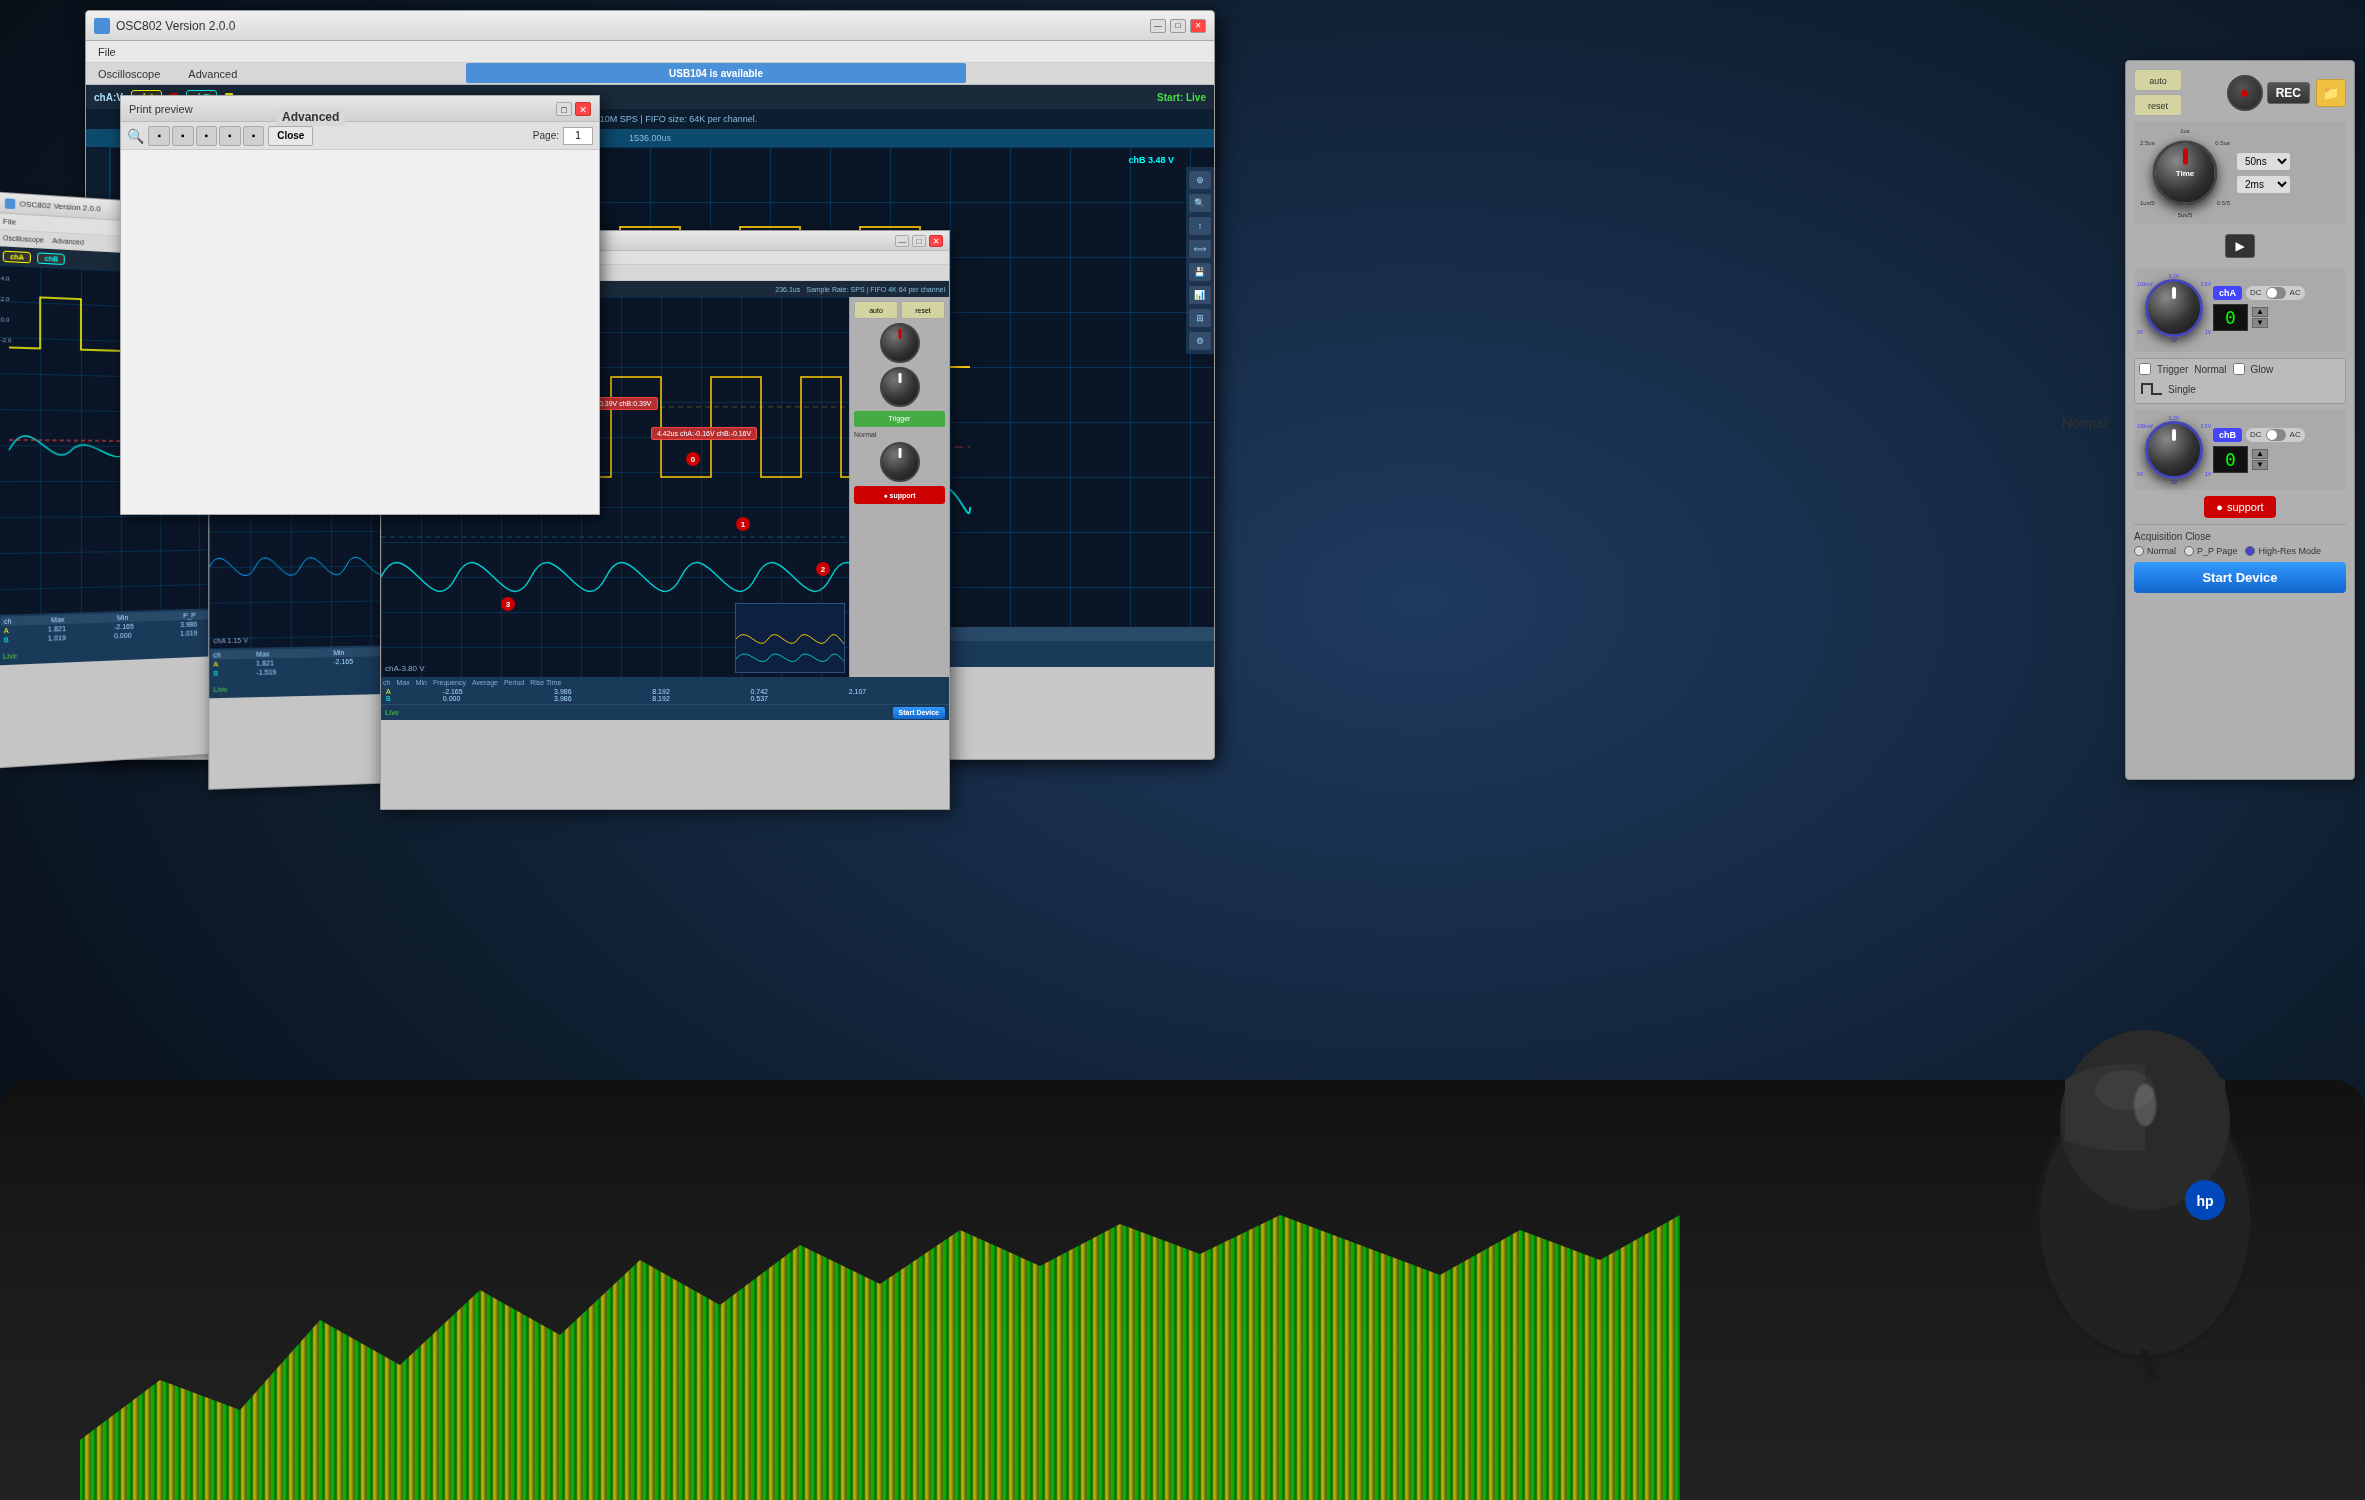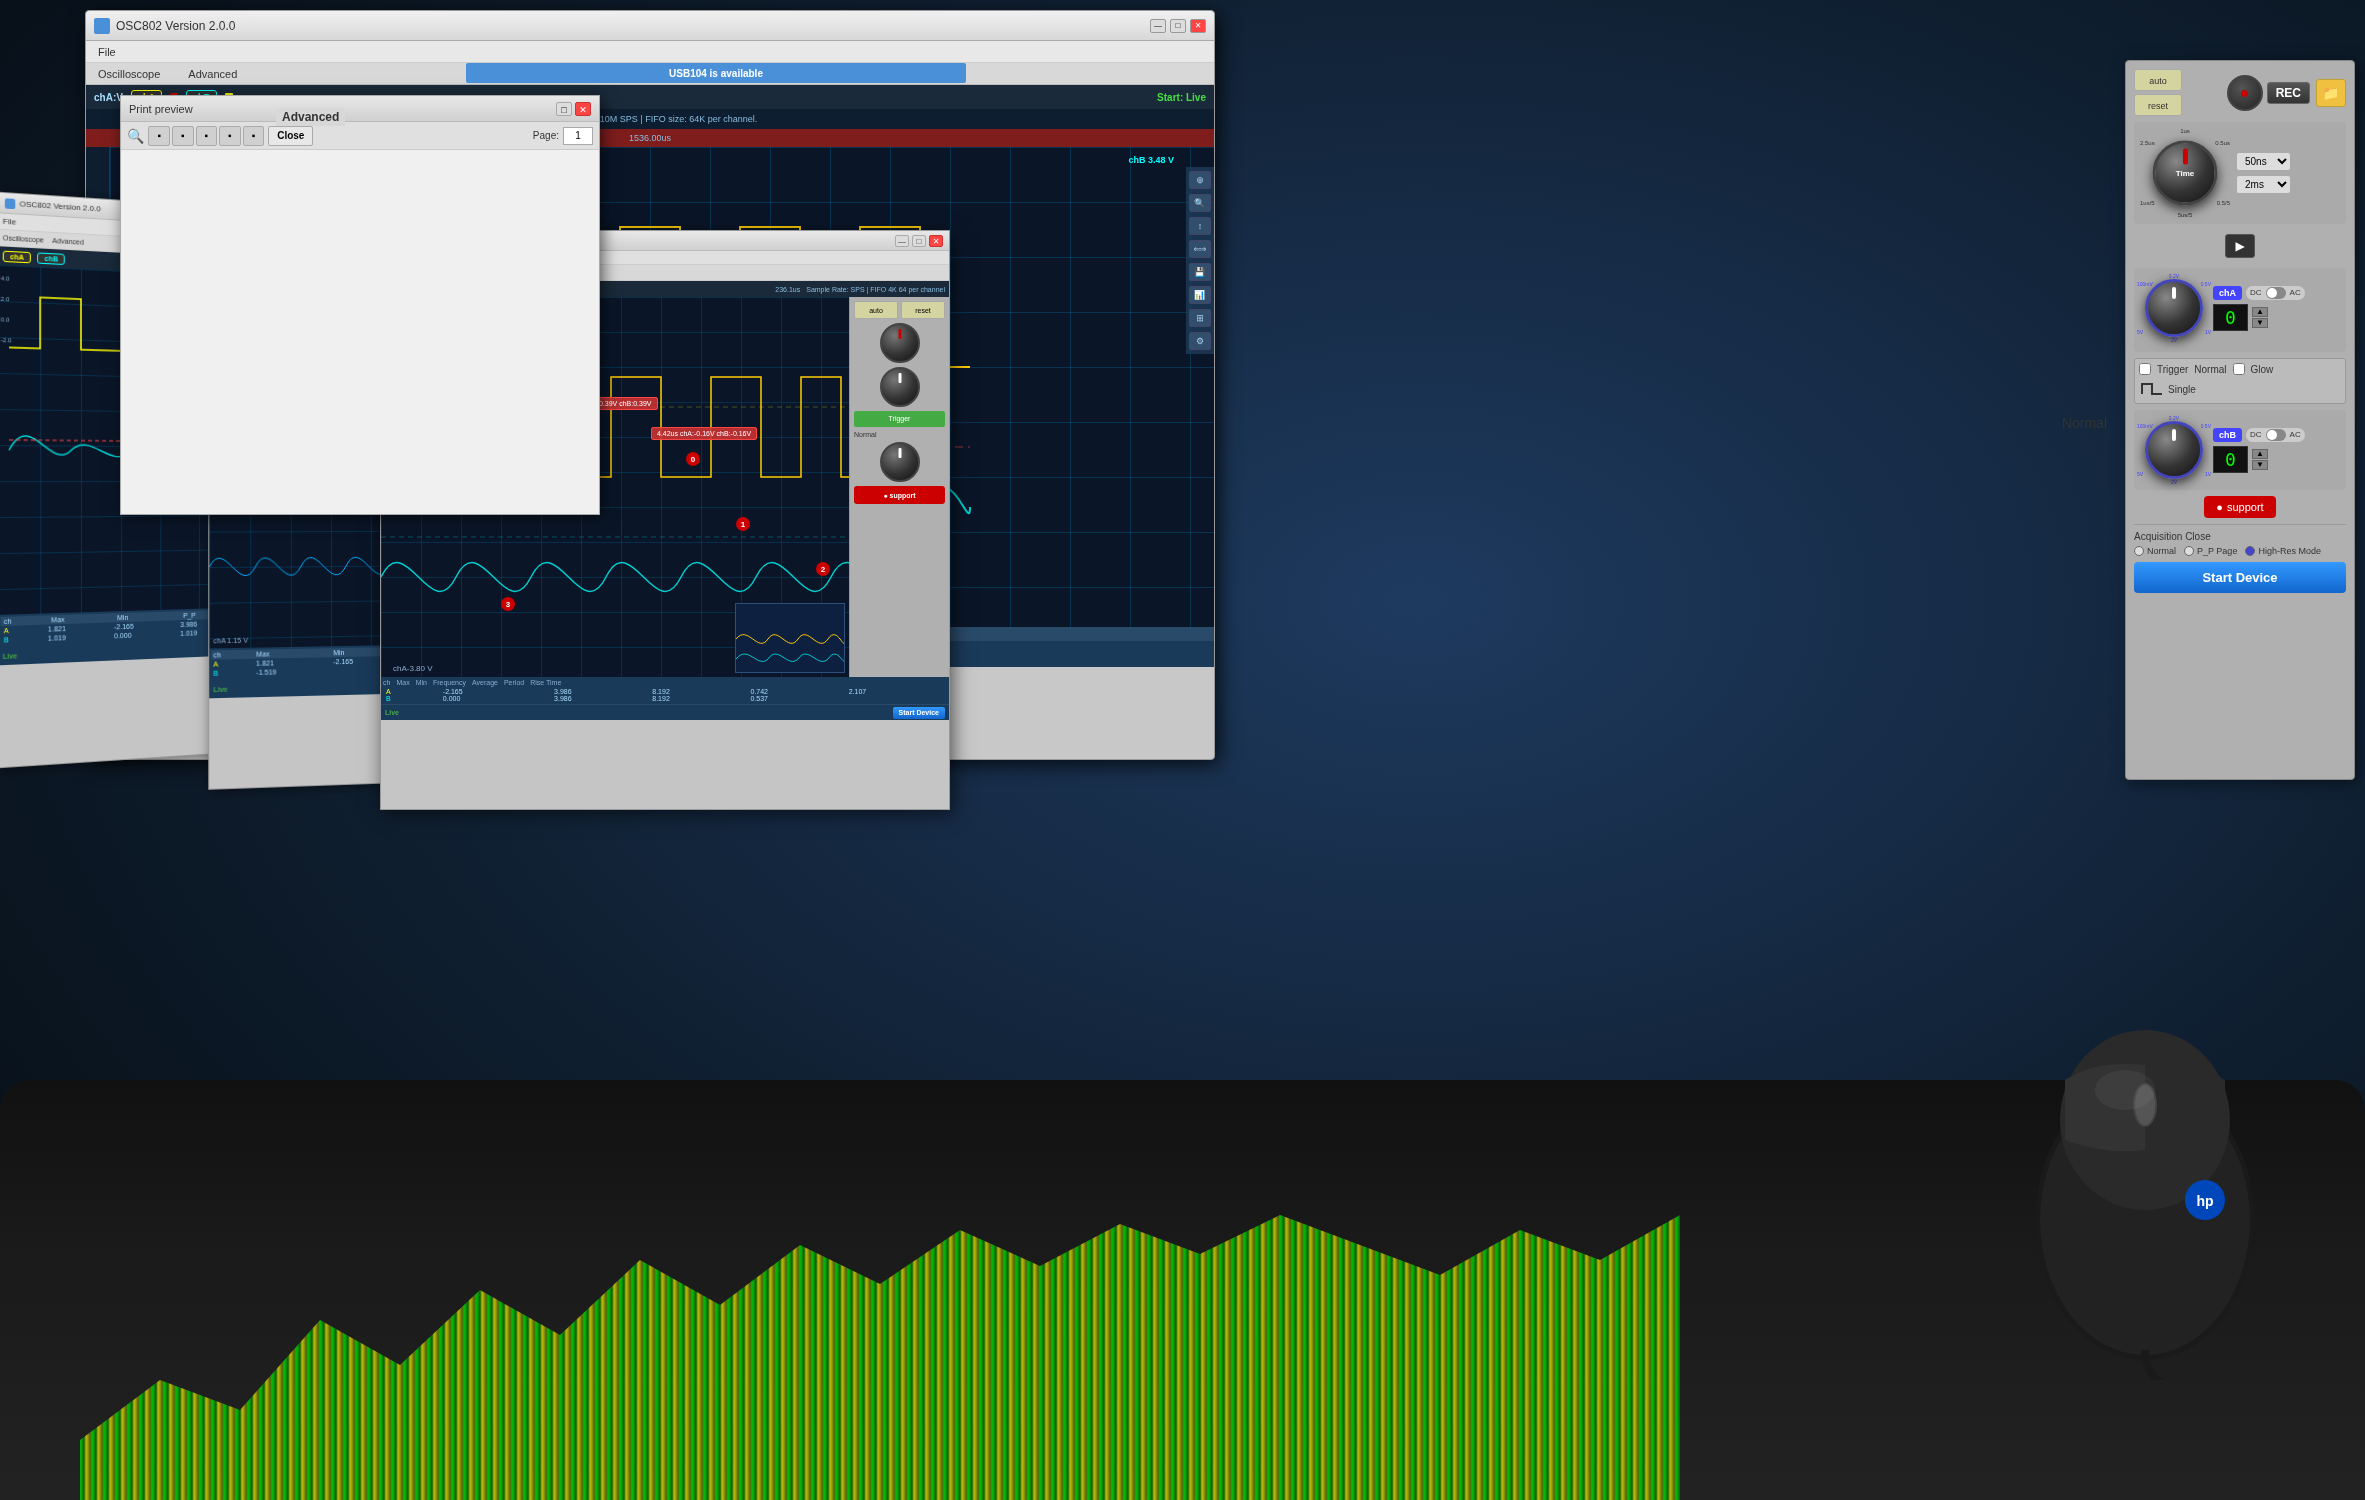--- a/index.html
+++ b/index.html
@@ -618,21 +618,21 @@
       <div class="annotation" style="left:95px;top:60px;font-size:7px;">1.69us chA:0.98V  chB:0.98V</div>
       <div class="annotation" style="left:175px;top:100px;font-size:7px;">2.97us chA:0.39V  chB:0.39V</div>
       <div class="annotation" style="left:270px;top:130px;font-size:7px;">4.42us chA:-0.16V  chB:-0.16V</div>
       <div class="annotation" style="left:70px;top:185px;font-size:7px;">1.33us chA:-0.93V  chB:-0.93V</div>
 
       <div style="position:absolute;left:305px;top:155px;width:14px;height:14px;background:#cc0000;border-radius:50%;display:flex;align-items:center;justify-content:center;font-size:8px;color:white;font-weight:bold;">0</div>
       <div style="position:absolute;left:355px;top:220px;width:14px;height:14px;background:#cc0000;border-radius:50%;display:flex;align-items:center;justify-content:center;font-size:8px;color:white;font-weight:bold;">1</div>
       <div style="position:absolute;left:435px;top:265px;width:14px;height:14px;background:#cc0000;border-radius:50%;display:flex;align-items:center;justify-content:center;font-size:8px;color:white;font-weight:bold;">2</div>
       <div style="position:absolute;left:120px;top:300px;width:14px;height:14px;background:#cc0000;border-radius:50%;display:flex;align-items:center;justify-content:center;font-size:8px;color:white;font-weight:bold;">3</div>
 
-      <div style="position:absolute;bottom:4px;left:12px;font-size:8px;color:#88aacc;">chA-3.80 V</div>
+      <div style="position:absolute;bottom:4px;left:4px;font-size:8px;color:#88aacc;">chA-3.80 V</div>
 
       <div style="position:absolute;bottom:4px;right:4px;width:110px;height:70px;background:#0d2040;border:1px solid #2a5080;">
         <svg style="width:100%;height:100%;">
           <path d="M0,35 C12,20 22,50 32,35 C42,20 52,50 62,35 C72,20 82,50 92,35 C102,20 108,50 110,35" fill="none" stroke="#ffcc00" stroke-width="1"></path>
           <path d="M0,55 C12,40 22,65 32,55 C42,40 52,65 62,55 C72,40 82,65 92,55 C102,40 108,65 110,55" fill="none" stroke="#00cccc" stroke-width="1"></path>
         </svg>
       </div>
     </div>
 
     <div style="width:100px;background:#b0b0b0;border-left:1px solid #999;padding:4px;display:flex;flex-direction:column;gap:4px;overflow:hidden;">
@@ -754,21 +754,21 @@
     <span style="font-size:10px;color:#44dd44;font-weight:bold;">Start: Live</span>
 
     <div style="position:absolute;top:52px;left:380px;width:500px;height:20px;background:#4a90d9;border-radius:2px;display:flex;align-items:center;justify-content:center;z-index:20;">
       <span style="font-size:10px;color:white;font-weight:bold;">USB104  is available</span>
     </div>
   </div>
 
   <div style="height:20px;background:#0d1e30;display:flex;align-items:center;justify-content:center;">
     <span style="font-size:9px;color:#88bbdd;">Sample Rate: 10M SPS | FIFO size: 64K per channel.</span>
   </div>
-  <div style="height:18px;background:#7f1d1d;display:flex;align-items:center;justify-content:center;">
+  <div style="height:18px;background:#0c4a6e;display:flex;align-items:center;justify-content:center;">
     <span style="font-size:9px;color:#88bbdd;">1536.00us</span>
   </div>
 
   <div style="display:flex;height:480px;">
     <div style="width:24px;background:#0d1e30;display:flex;flex-direction:column;align-items:center;justify-content:space-around;border-right:1px solid #1a3a5a;">
       <span style="font-size:7px;color:#88aacc;writing-mode:vertical-rl;transform:rotate(180deg);">4.0</span>
       <span style="font-size:7px;color:#88aacc;writing-mode:vertical-rl;transform:rotate(180deg);">2.0</span>
       <span style="font-size:7px;color:#88aacc;writing-mode:vertical-rl;transform:rotate(180deg);">0.0</span>
       <span style="font-size:7px;color:#88aacc;writing-mode:vertical-rl;transform:rotate(180deg);">-2.0</span>
     </div>

